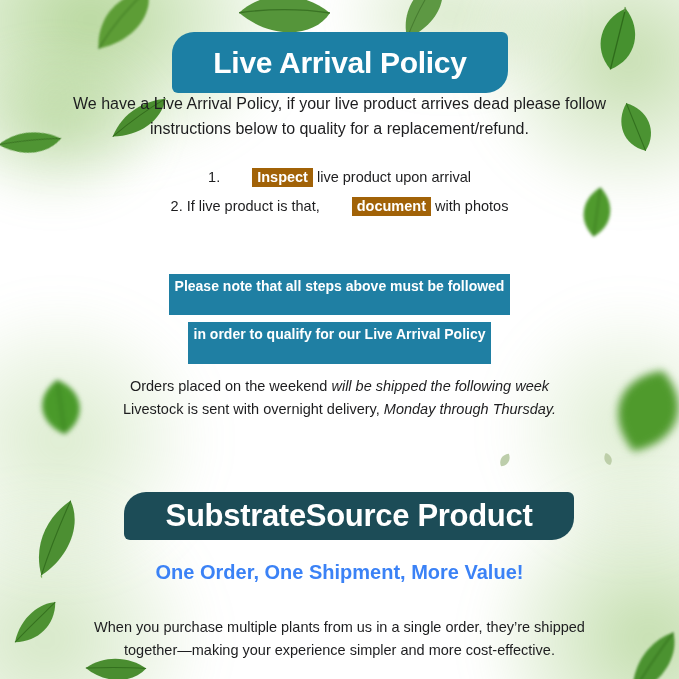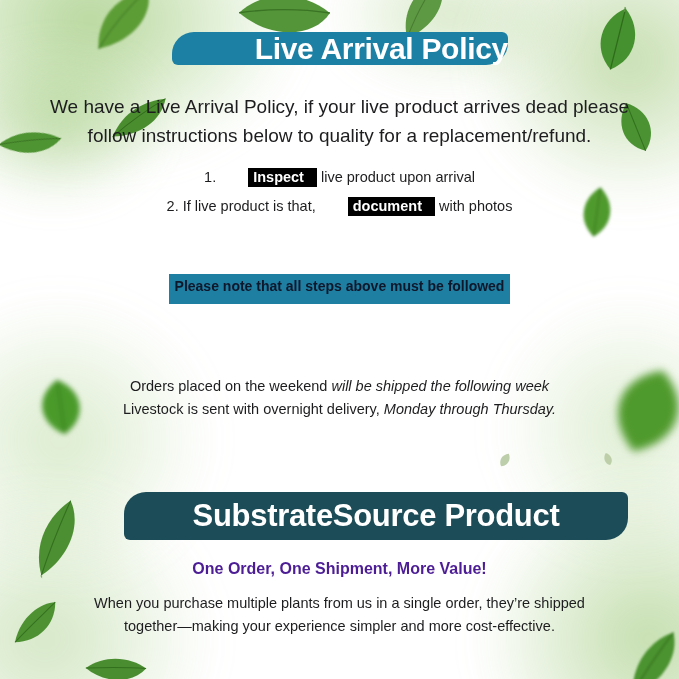--- a/index.html
+++ b/index.html
@@ -93,48 +93,47 @@
     color: #ffffff;
     font-weight: bold;
     letter-spacing: -0.3px;
     white-space: nowrap;
     z-index: 5;
   }
   .banner-top {
     left: 172px;
     top: 32px;
     width: 336px;
-    height: 33px;
+    height: 61px;
     background: #1c7fa4;
     border-radius: 22px 6px 22px 6px;
     font-size: 30px;
-    justify-content: flex-end;
   }
   .banner-bottom {
     left: 124px;
     top: 492px;
-    width: 504px;
+    width: 450px;
     height: 48px;
     background: #1c4c57;
     border-radius: 22px 6px 22px 6px;
     font-size: 31px;
   }
 
   
   .txt {
     position: absolute;
     width: 100%;
     text-align: center;
     color: #1d1d1f;
     z-index: 4;
     line-height: 1.55;
   }
   .intro {
     top: 92px;
-    font-size: 19px;
+    font-size: 16px;
     padding: 0 34px;
     box-sizing: border-box;
   }
   .steps {
     top: 166px;
     font-size: 14.5px;
   }
   .step-line { margin-bottom: 7px; }
 
   .note {
@@ -146,45 +145,45 @@
   .note-line { margin-bottom: 7px; }
 
   .ship {
     top: 375px;
     font-size: 14.5px;
     line-height: 1.62;
   }
 
   .subhead {
     top: 557px;
-    font-size: 16px;
-    font-weight: bold;
-    color: #4c1d95;
+    font-size: 20px;
+    font-weight: bold;
+    color: #3b82f6;
   }
   .closing {
-    top: 592px;
+    top: 616px;
     font-size: 14.5px;
     padding: 0 80px;
     box-sizing: border-box;
     line-height: 1.62;
   }
 
   
   .hl-dark {
-    background: #000000;
+    background: #a16207;
     color: #ffffff;
     font-weight: bold;
-    padding: 1px 13px 2px 5px;
+    padding: 1px 5px 2px 5px;
     margin-left: 28px;
   }
   .hl-blue {
     background: #1f7fa3;
-    color: #0f172a;
-    font-weight: bold;
-    padding: 2px 6px 8px 6px;
+    color: #ffffff;
+    font-weight: bold;
+    padding: 2px 6px 19px 6px;
     display: inline-block;
   }
   em { font-style: italic; }
 </style>
 </head>
 <body>
 
 <div id="infographic">
 
   <div class="wash wash-tl"></div>
@@ -308,20 +307,23 @@
     <div class="step-line">
       <span>2.</span>
       <span>If live product is that, </span><span class="hl-dark">document</span><span> with photos</span>
     </div>
   </div>
 
   <div class="txt note">
     <div class="note-line">
       <span class="hl-blue">Please note that all steps above must be followed</span>
     </div>
+    <div class="note-line">
+      <span class="hl-blue">in order to qualify for our Live Arrival Policy</span>
+    </div>
   </div>
 
   <div class="txt ship">
     <div>
       <span>Orders placed on the weekend </span><em>will be shipped the following week</em>
     </div>
     <div>
       <span>Livestock is sent with overnight delivery, </span><em>Monday through Thursday.</em>
     </div>
   </div>

